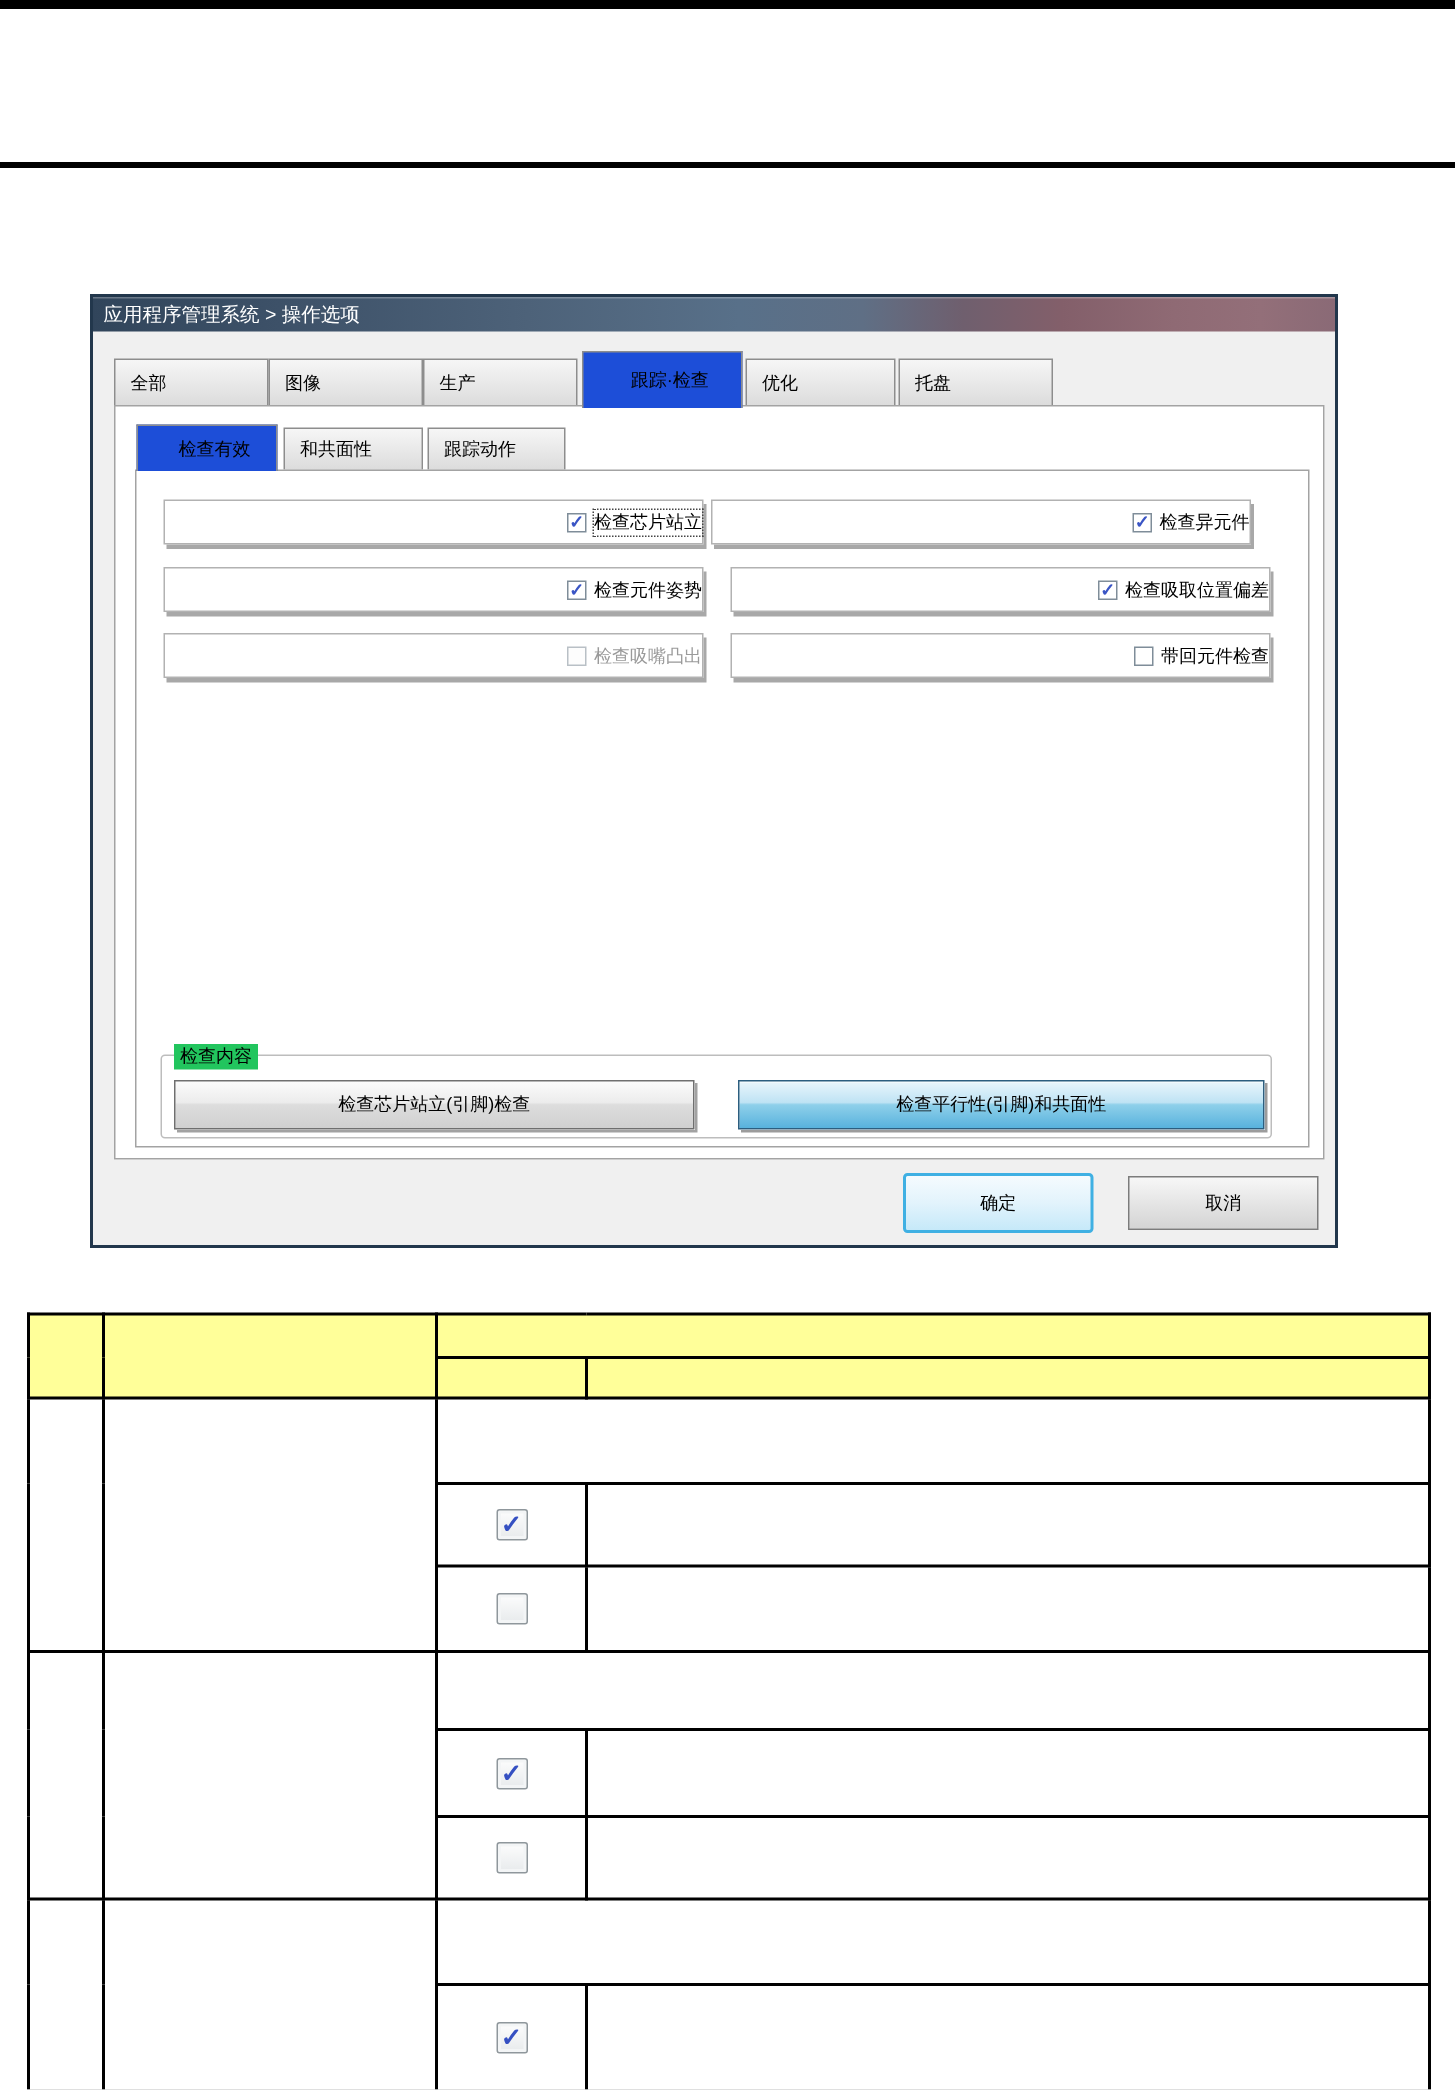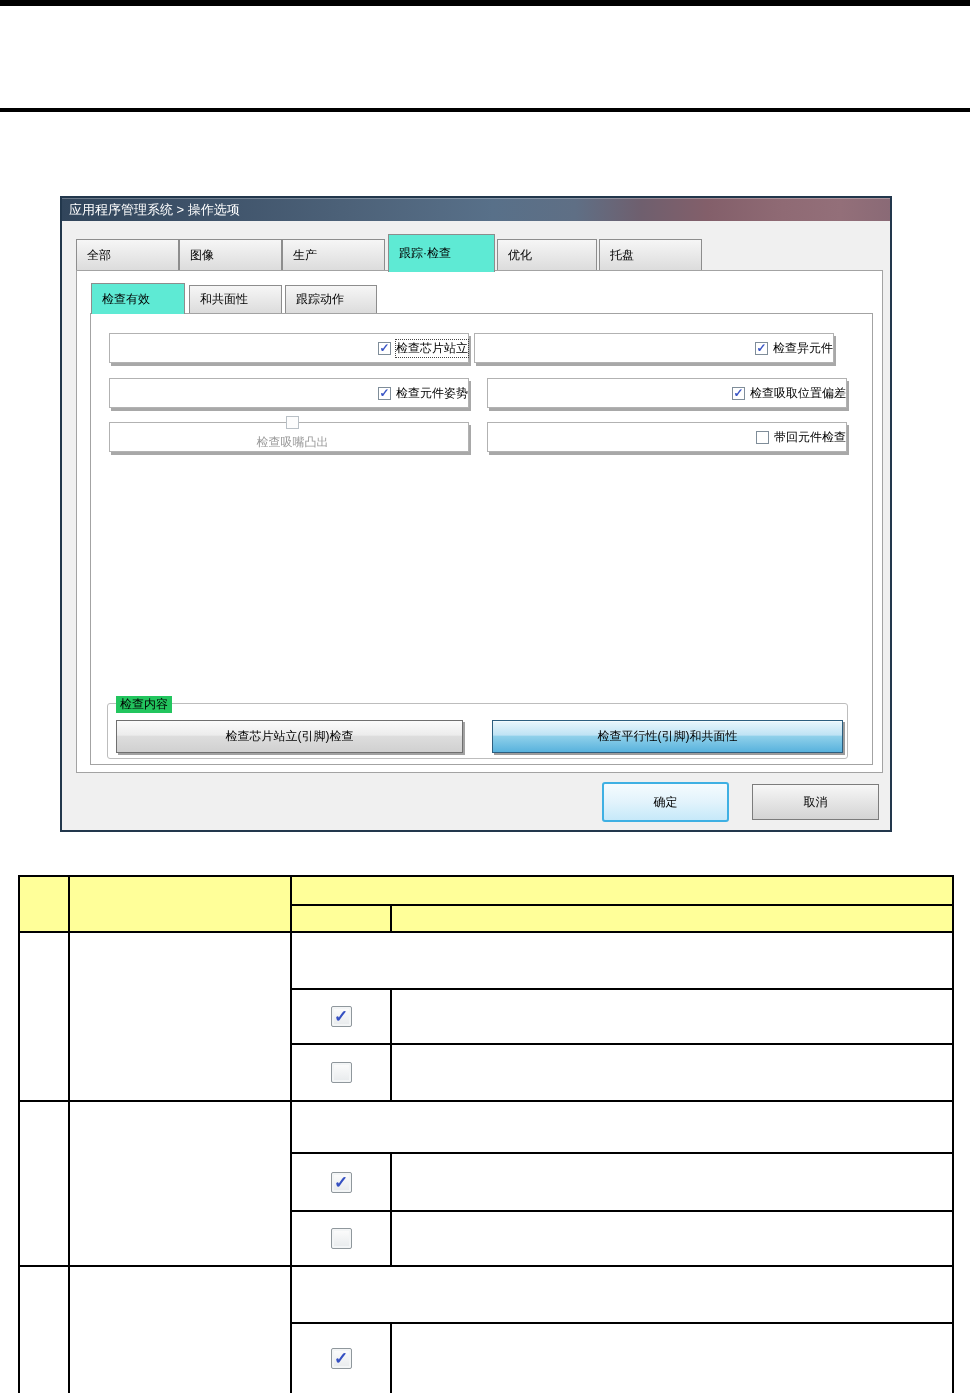--- a/index.html
+++ b/index.html
@@ -21,34 +21,34 @@
     background:linear-gradient(90deg,#31455b 0%,#3d5168 15%,#4d6279 35%,#587089 52%,#5f6f85 62%,#6f5f6e 70%,#835f6a 78%,#8f6a74 87%,#936f79 94%,#8a6a76 100%);
     box-shadow:inset 0 1px 0 rgba(255,255,255,0.28);
     color:#fff; font-size:13px; line-height:23px; padding-left:7px;
     white-space:nowrap; overflow:hidden;
   }
   .tab {
     position:absolute; background:linear-gradient(#f6f6f6,#dcdcdc);
     border:1px solid #8d8d8d; font-size:12px; display:flex; align-items:center;
     padding-left:10px; z-index:1; cursor:default;
   }
-  .tab.active { background:#5eead4; border-bottom:none; z-index:3; }
+  .tab.active { background:#1d4ed8; border-bottom:none; z-index:3;justify-content:center; }
   .panel { position:absolute; background:#ffffff; border:1px solid #a3a3a3; z-index:2; }
 
   .opt {
     position:absolute; height:30px; background:#ffffff;
     border:1px solid #b2b2b2; box-shadow:2px 3px 0 #a8a8a8;
     display:flex; align-items:center; gap:5px; padding-left:7px; font-size:12px; z-index:4;justify-content:flex-end;
   }
   .cb {
     width:13px; height:13px; border:1px solid #7f8d99; background:#fff;
     display:inline-flex; align-items:center; justify-content:center; flex:0 0 auto;
   }
   .cb.checked::after { content:"\2713"; color:#3a55c5; font-size:12px; font-weight:bold; line-height:1; margin-top:-1px; }
-  .opt.disabled { color:#9a9a9a;flex-direction:column; }
+  .opt.disabled { color:#9a9a9a; }
   .opt.disabled .cb { border-color:#b9c0c6; background:#fdfdfd; }
   .lbl.focused { outline:1px dotted #444; }
 
   .groupbox { position:absolute; border:1px solid #bdbdbd; border-radius:3px; z-index:4; background:#fff; }
   .groupbox .legend {
     position:absolute; top:-8px; left:8px; background:#22c55e; padding:0 4px; font-size:12px; white-space:nowrap;
   }
   .btn {
     position:absolute; display:flex; align-items:center; justify-content:center;
     font-size:12px; border:1px solid #6f6f6f; box-shadow:2px 2px 0 #a2a2a2;

